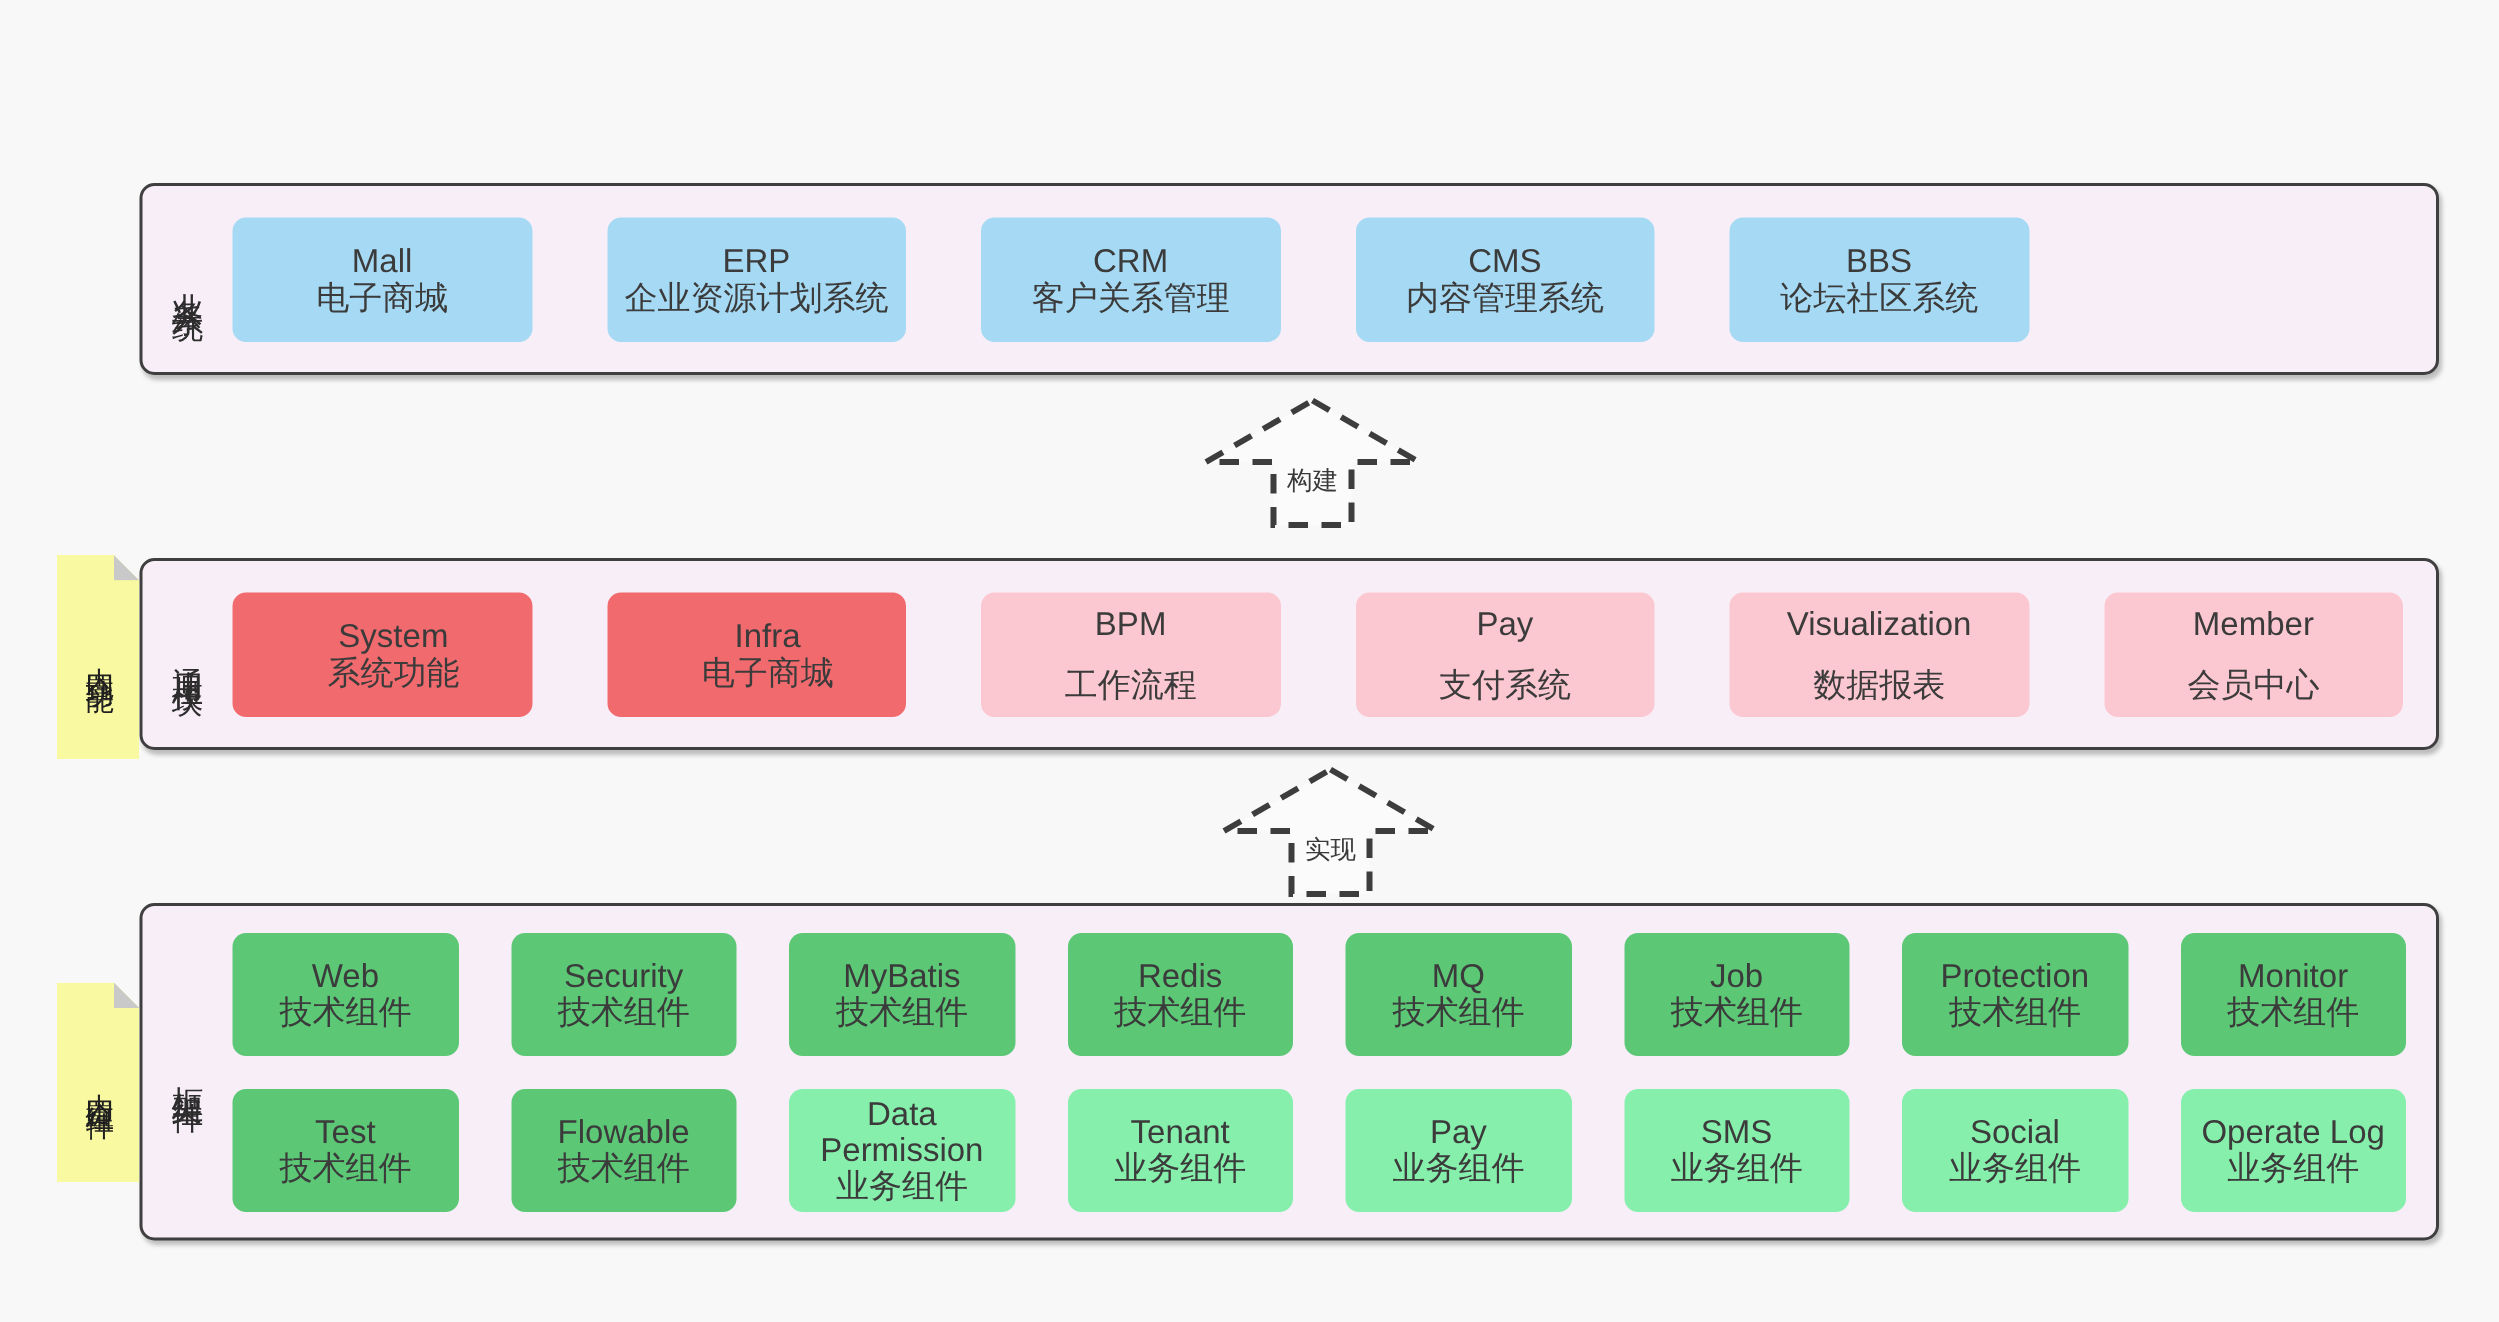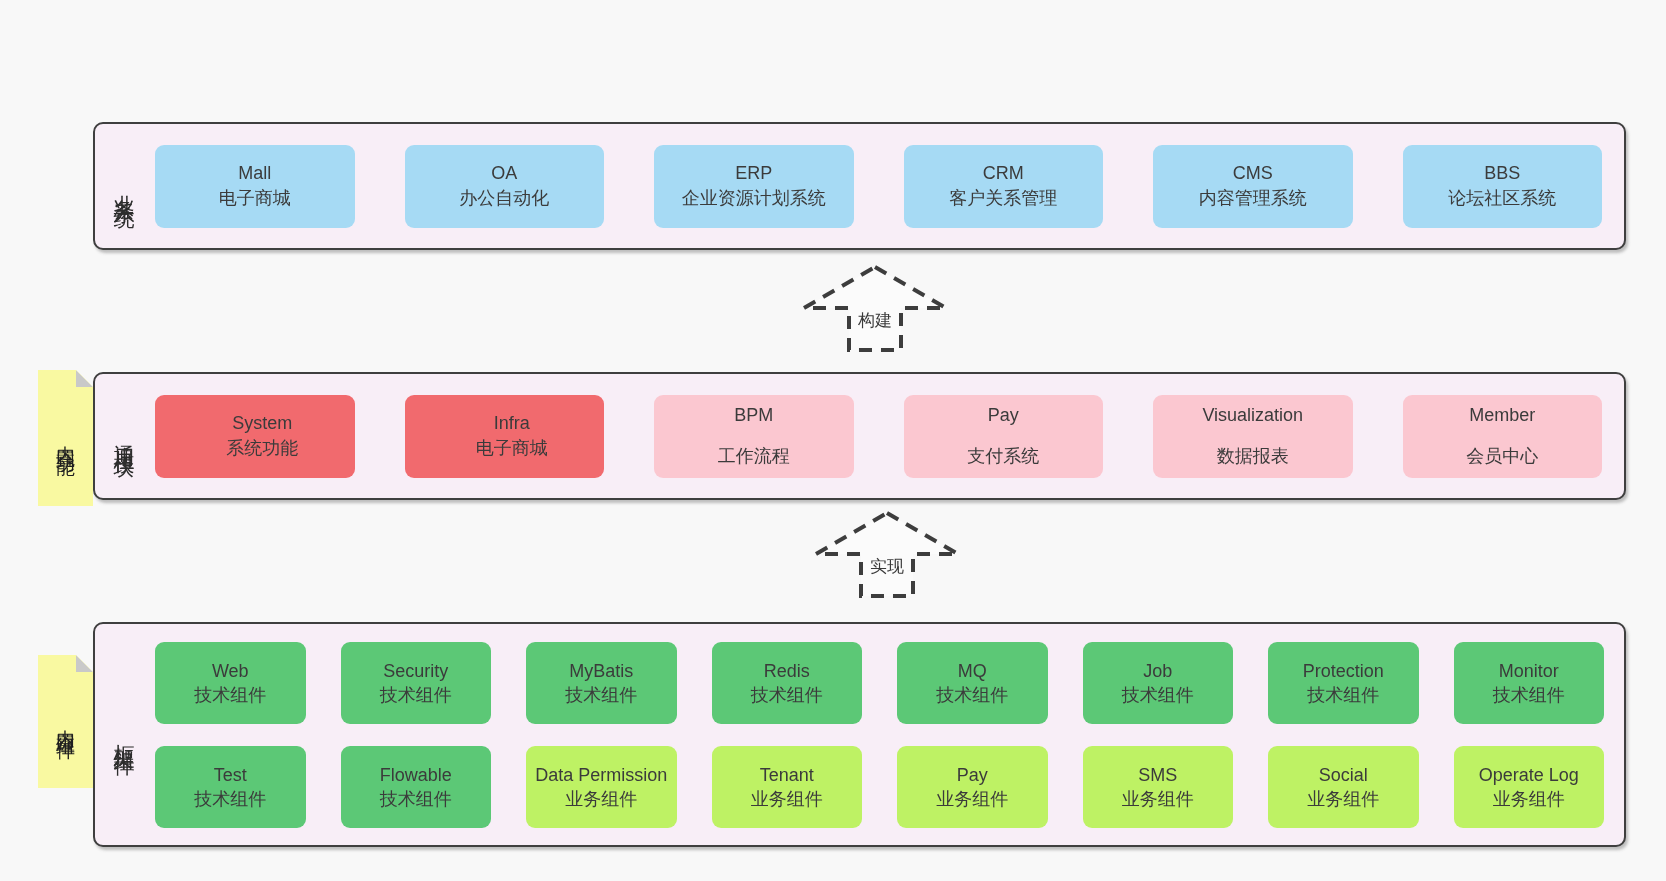--- a/index.html
+++ b/index.html
@@ -18,21 +18,21 @@
     background:#f8eef7;
     border:2px solid #3f3f3f;
     border-radius:10px;
     box-shadow:2px 3px 3px rgba(80,80,80,0.35);
     display:flex;
     align-items:center;
     z-index:2;
   }
   #panel-business   { top:122px; height:128px; }
   #panel-modules    { top:372px; height:128px; }
-  #panel-components { top:622px; height:225px; }
+  #panel-components { top:602px; height:225px; }
   .panel-label {
     writing-mode:vertical-rl;
     text-orientation:upright;
     font-size:21px;
     letter-spacing:4px;
     color:#2d2d2d;
     margin-left:12px;
     width:34px;
     text-align:center;
     flex:0 0 auto;
@@ -54,31 +54,31 @@
     align-content:center;
   }
   .box {
     height:83px;
     border-radius:9px;
     display:flex;
     flex-direction:column;
     align-items:center;
     justify-content:center;
     text-align:center;
-    font-size:18px;
+    font-size:22px;
     line-height:25px;
     color:#3b3b3b;
     padding:0 6px;
   }
   .boxes-8 .box { height:82px; line-height:24px; }
   .box.blue       { background:#a6daf4; }
   .box.red        { background:#f16a6e;padding-left:21px; }
   .box.pink       { background:#fbc7d0;gap:16px; }
   .box.green      { background:#5cc876; }
-  .box.lightgreen { background:#bef264; }
+  .box.lightgreen { background:#86efac; }
   .sticky {
     position:absolute;
     left:38px;
     width:55px;
     background:#f9f9a1;
     z-index:3;
     display:flex;
     align-items:center;
     justify-content:center;
     clip-path:polygon(0 0, calc(100% - 17px) 0, 100% 17px, 100% 100%, 0 100%);
@@ -122,24 +122,20 @@
 <body>
 
 <div class="panel" id="panel-business">
   <div class="panel-label">业务系统</div>
   <div class="boxes-6">
     <div class="box blue">
       <span>Mall</span>
       <span>电子商城</span>
     </div>
     <div class="box blue">
-      <span>OA</span>
-      <span>办公自动化</span>
-    </div>
-    <div class="box blue">
       <span>ERP</span>
       <span>企业资源计划系统</span>
     </div>
     <div class="box blue">
       <span>CRM</span>
       <span>客户关系管理</span>
     </div>
     <div class="box blue">
       <span>CMS</span>
       <span>内容管理系统</span>

